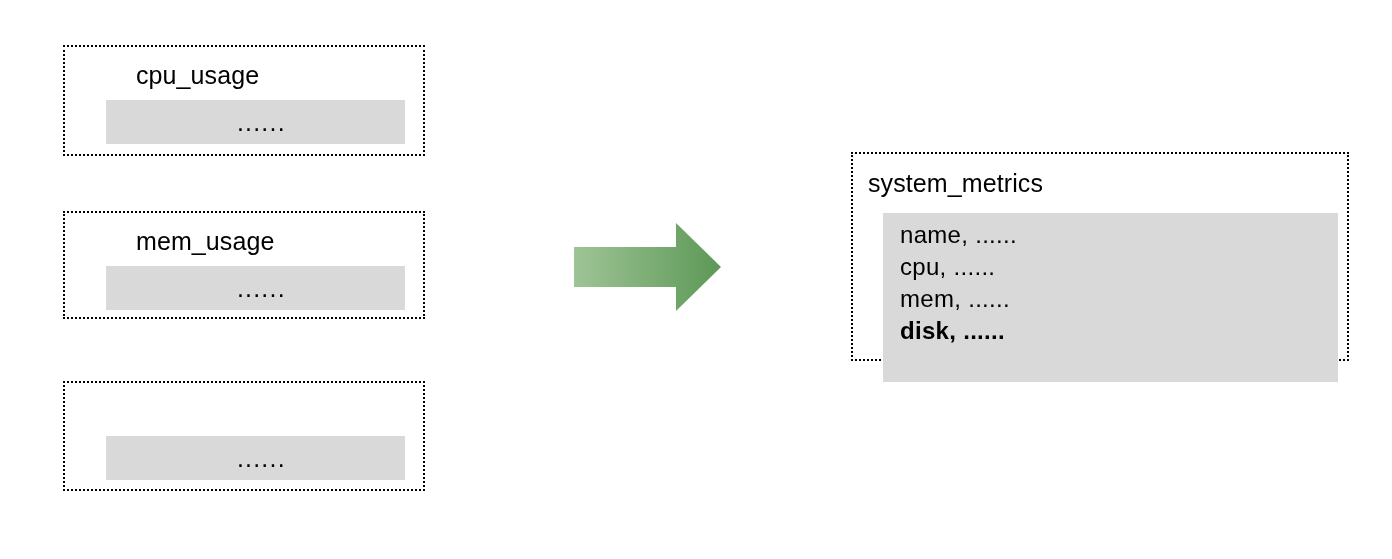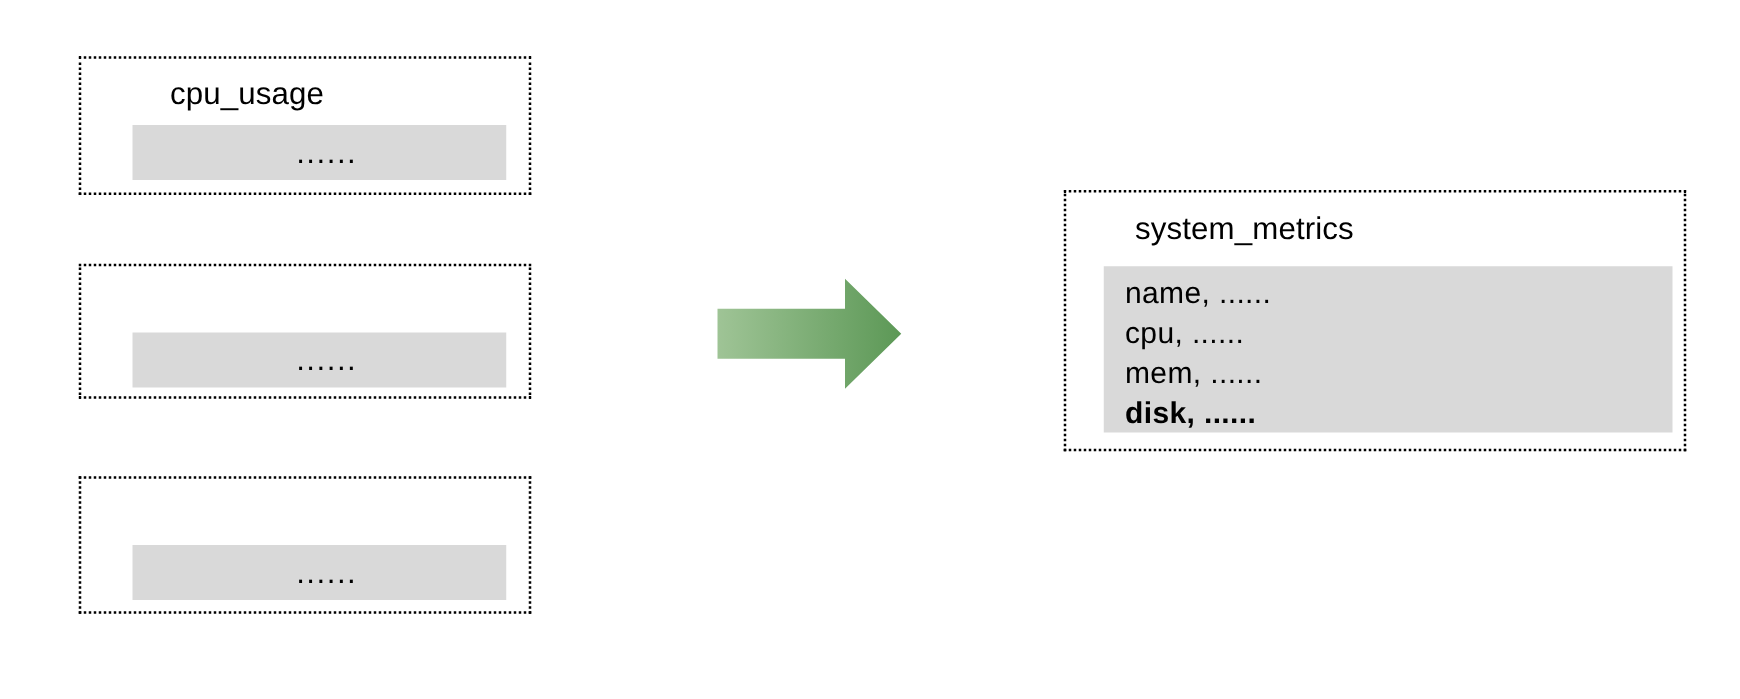--- a/index.html
+++ b/index.html
@@ -71,27 +71,27 @@
   #box-metrics {
     position: absolute;
     left: 851px;
     top: 152px;
     width: 498px;
     height: 209px;
     box-sizing: border-box;
     border: 2px dotted #000000;
     background: #ffffff;
   }
-  #box-metrics .table-title { left: 15px; top: 14px; margin-left: 40px; }
+  #box-metrics .table-title { left: 15px; top: 14px; }
   #metrics-body {
     position: absolute;
     left: 30px;
     top: 59px;
     width: 455px;
-    height: 133px;
+    height: 169px;
     background: #d9d9d9;
   }
   .metrics-line {
     position: absolute;
     left: 17px;
     color: #000000;
     font-size: 24px;
     line-height: 24px;
     white-space: nowrap;
     letter-spacing: 0.3px;
@@ -107,20 +107,21 @@
 <div id="canvas">
 
   <div class="table-box" id="box-cpu">
     <div class="table-title">cpu_usage</div>
     <div class="table-body">
       <div class="body-ellipsis">......</div>
     </div>
   </div>
 
   <div class="table-box" id="box-mem">
+    <div class="table-title">mem_usage</div>
     <div class="table-body">
       <div class="body-ellipsis">......</div>
     </div>
   </div>
 
   <div class="table-box" id="box-disk">
     <div class="table-body">
       <div class="body-ellipsis">......</div>
     </div>
   </div>

